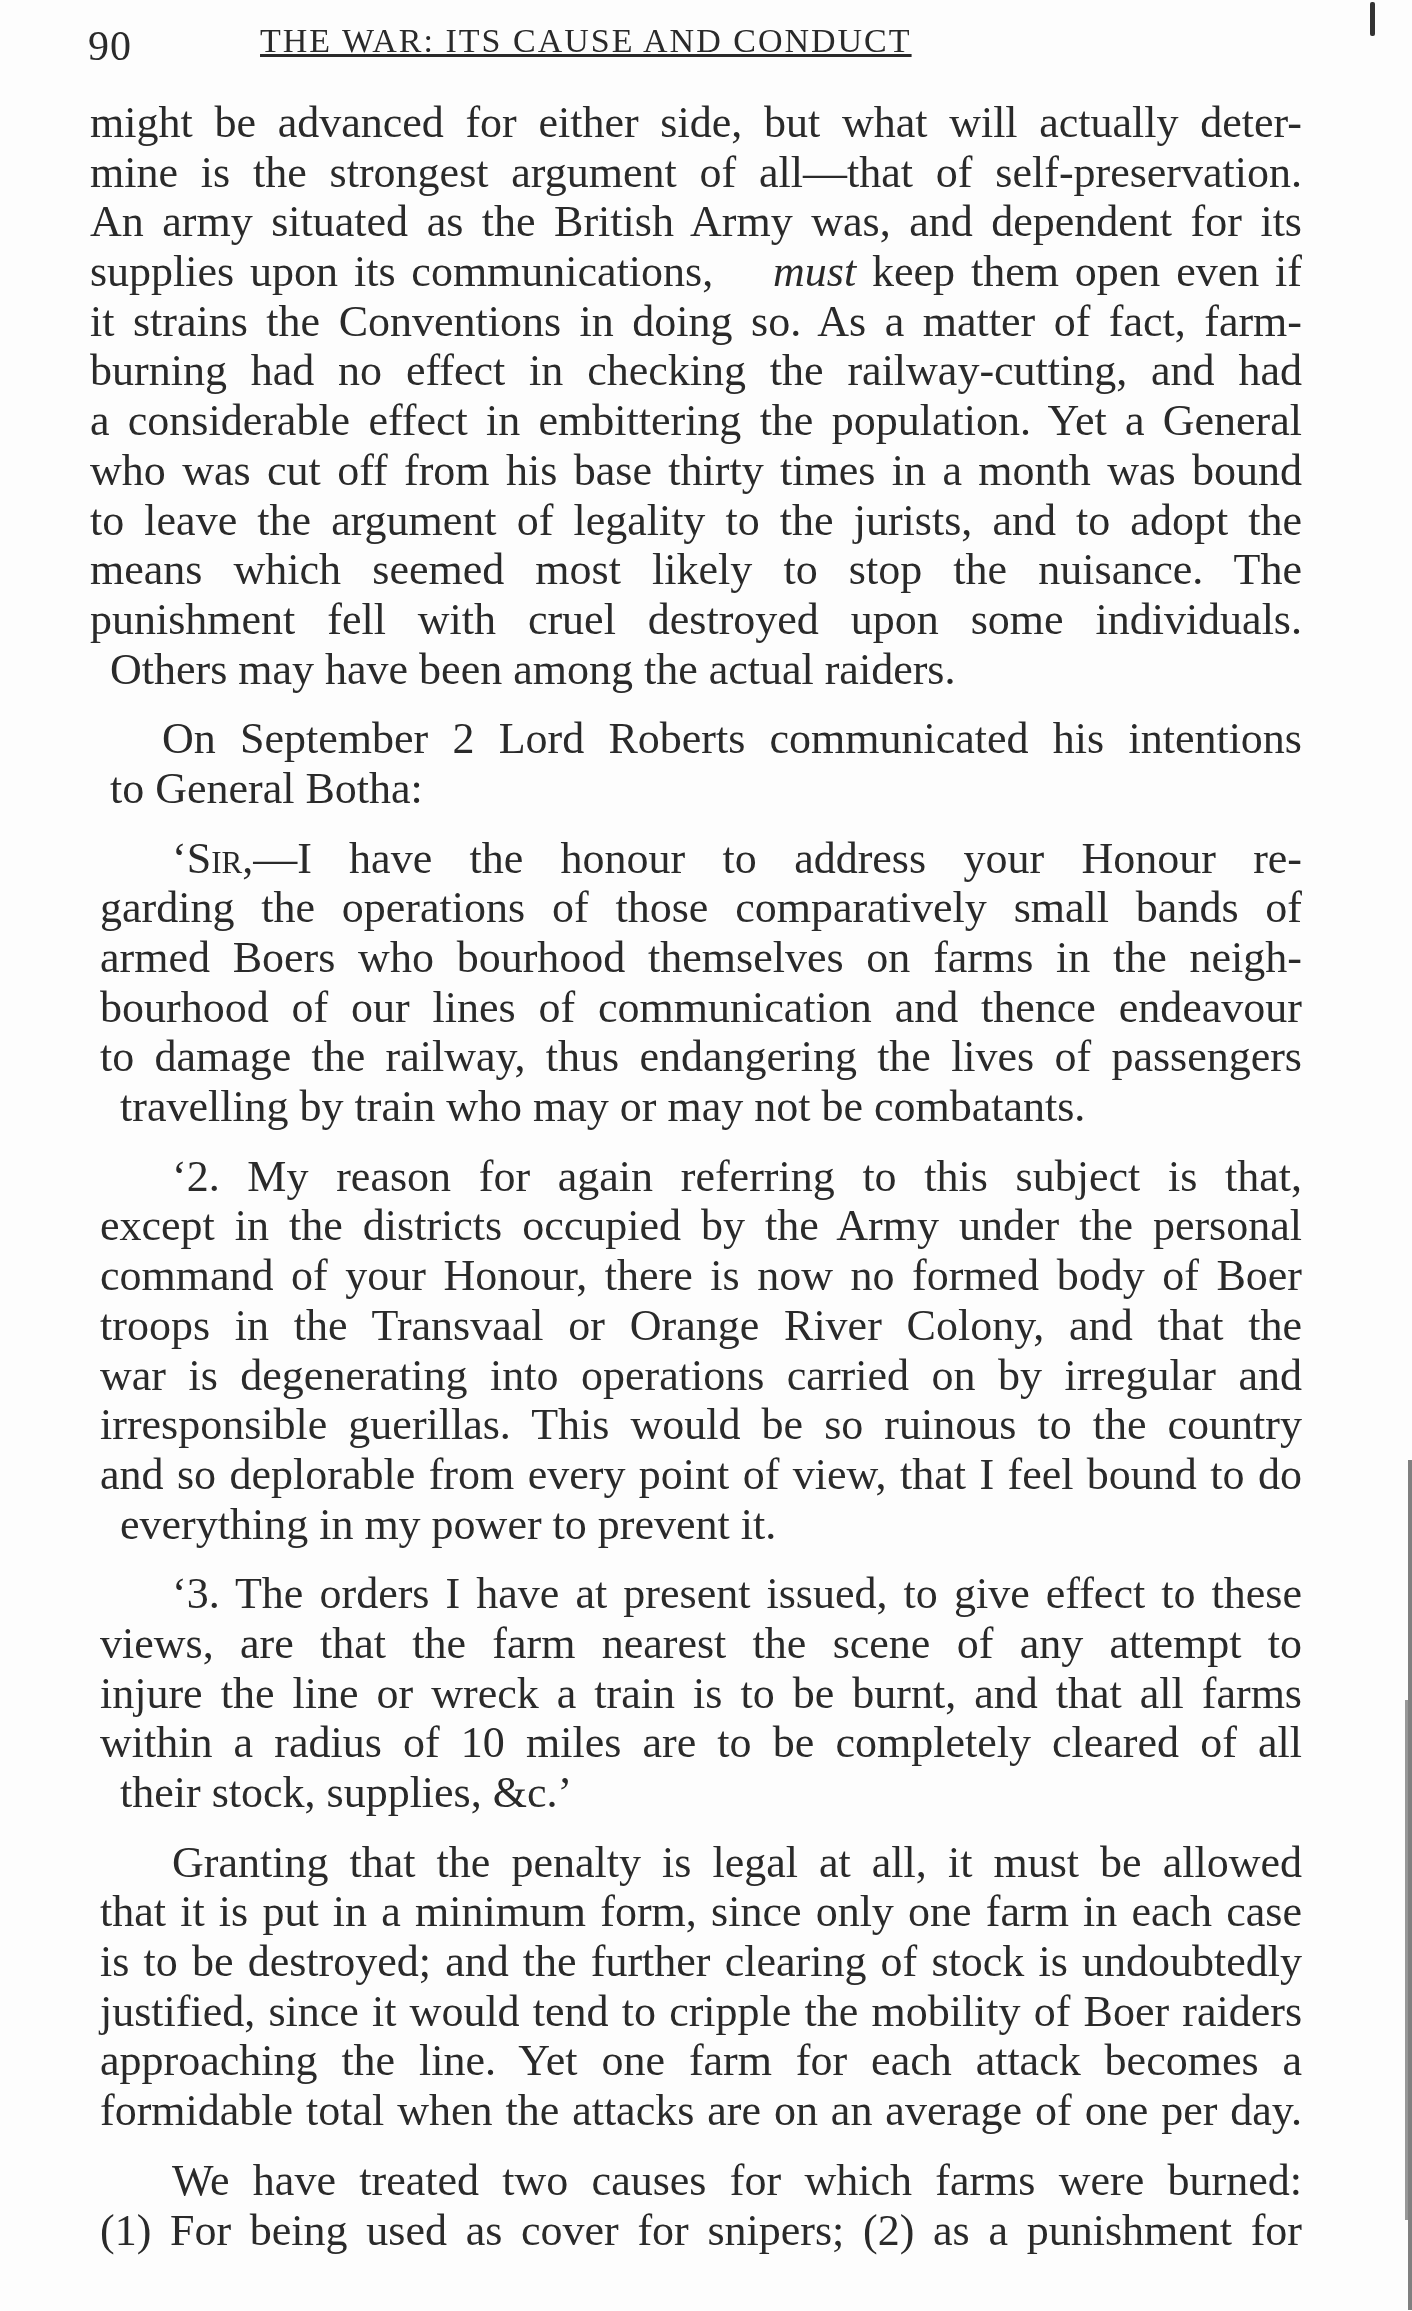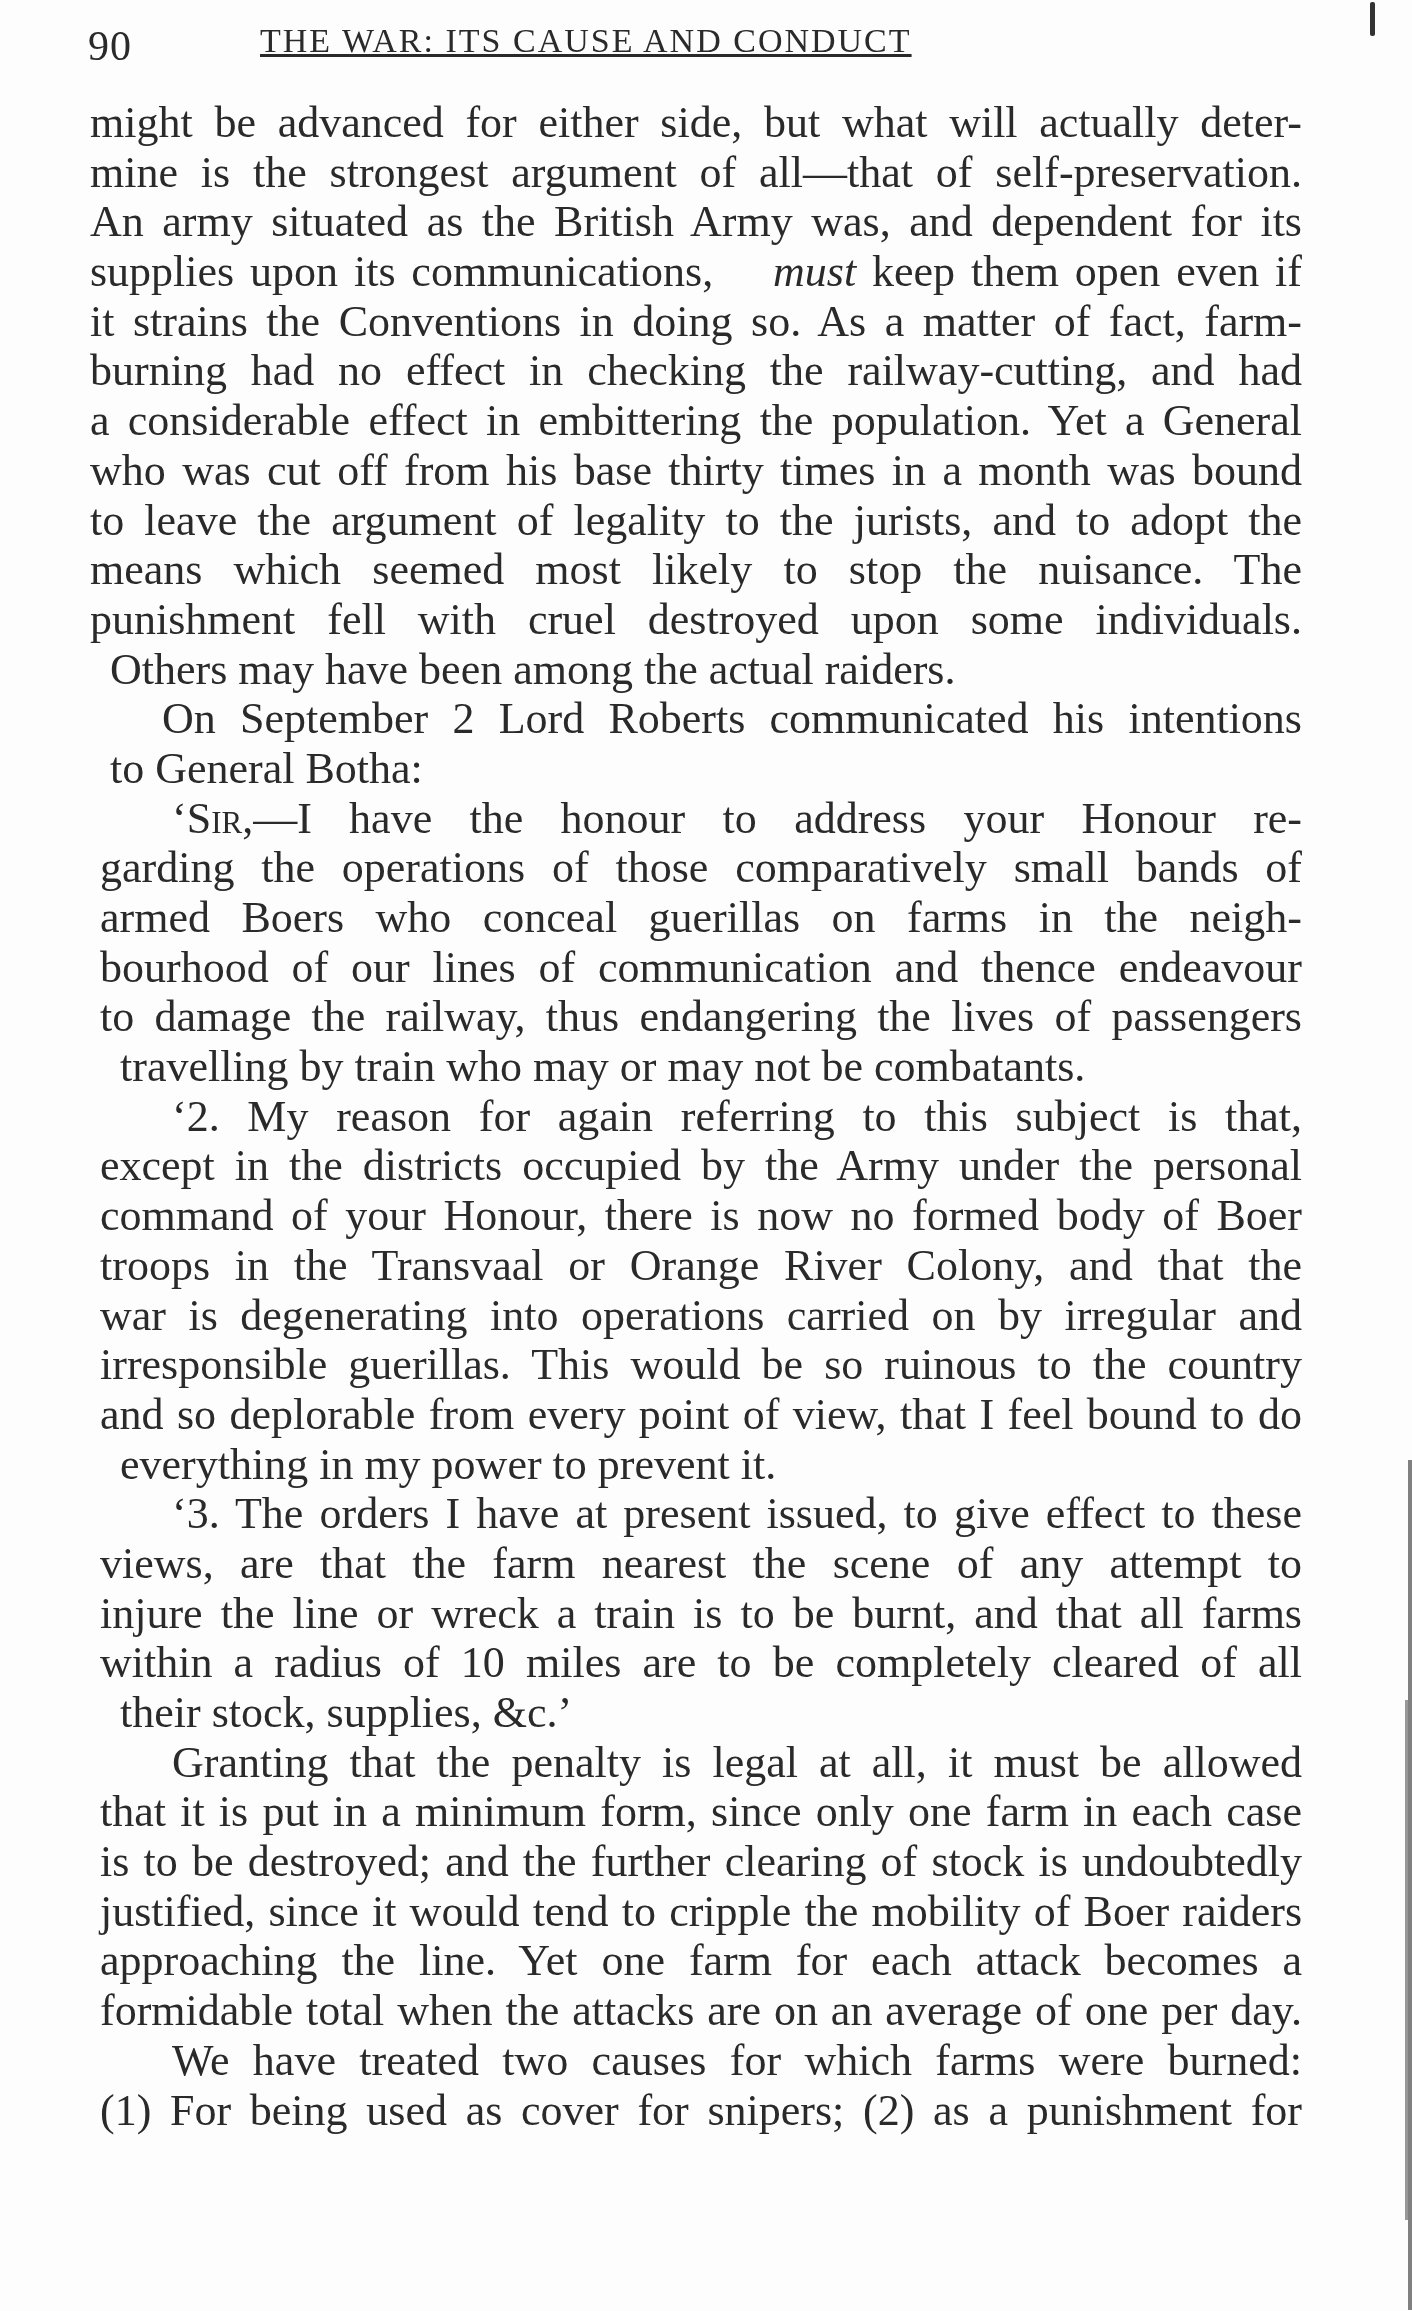--- a/index.html
+++ b/index.html
@@ -5,21 +5,21 @@
   html, body { margin:0; padding:0; }
   body { width:1412px; height:2311px; background:#fdfdfd; position:relative; overflow:hidden;
          font-family:"Liberation Serif","DejaVu Serif",serif; color:#2a2a2a; }
   .header { position:absolute; top:14px; left:88px; height:52px; width:1120px; }
   .pageno { position:absolute; left:0; top:8px; font-size:42px; letter-spacing:1px; }
   .runhead { position:absolute; left:172px; top:8px; font-size:34px; letter-spacing:2px;text-decoration:underline; }
   .text { position:absolute; left:90px; top:98px; width:1212px; }
   .line { height:49.7px; line-height:49.7px; font-size:44px; text-align:justify; text-align-last:justify;
           white-space:nowrap; overflow:visible; }
   .line.last { text-align-last:left;margin-left:20px; }
-  .line.indent { padding-left:72px; }
+  .line.indent { padding-left:72px;margin-top:20px; }
   .line.quote { padding-left:10px; }
   .line.quote.indent { padding-left:82px; }
   .line span { display:block; }
   .sc { font-variant:small-caps; }
   em { font-style:italic;margin-left:44px; }
   .edge { position:absolute; right:0; top:1460px; width:4px; height:850px; background:#555; opacity:.75; }
   .edge2 { position:absolute; right:4px; top:1700px; width:3px; height:520px; background:#333; opacity:.5; }
   .mark { position:absolute; left:1370px; top:2px; width:5px; height:34px; background:#333; border-radius:2px; }
 </style>
 </head>
@@ -75,21 +75,21 @@
     <div class="line last">
       <span>to General Botha:</span>
     </div>
     <div class="line indent quote">
       <span>‘<span class="sc" style="display: inline;">Sir</span>,—I have the honour to address your Honour re-</span>
     </div>
     <div class="line quote">
       <span>garding the operations of those comparatively small bands of</span>
     </div>
     <div class="line quote">
-      <span>armed Boers who conceal guerillas on farms in the neigh-</span>
+      <span>armed Boers who bourhood themselves on farms in the neigh-</span>
     </div>
     <div class="line quote">
       <span>bourhood of our lines of communication and thence endeavour</span>
     </div>
     <div class="line quote">
       <span>to damage the railway, thus endangering the lives of passengers</span>
     </div>
     <div class="line quote last">
       <span>travelling by train who may or may not be combatants.</span>
     </div>

